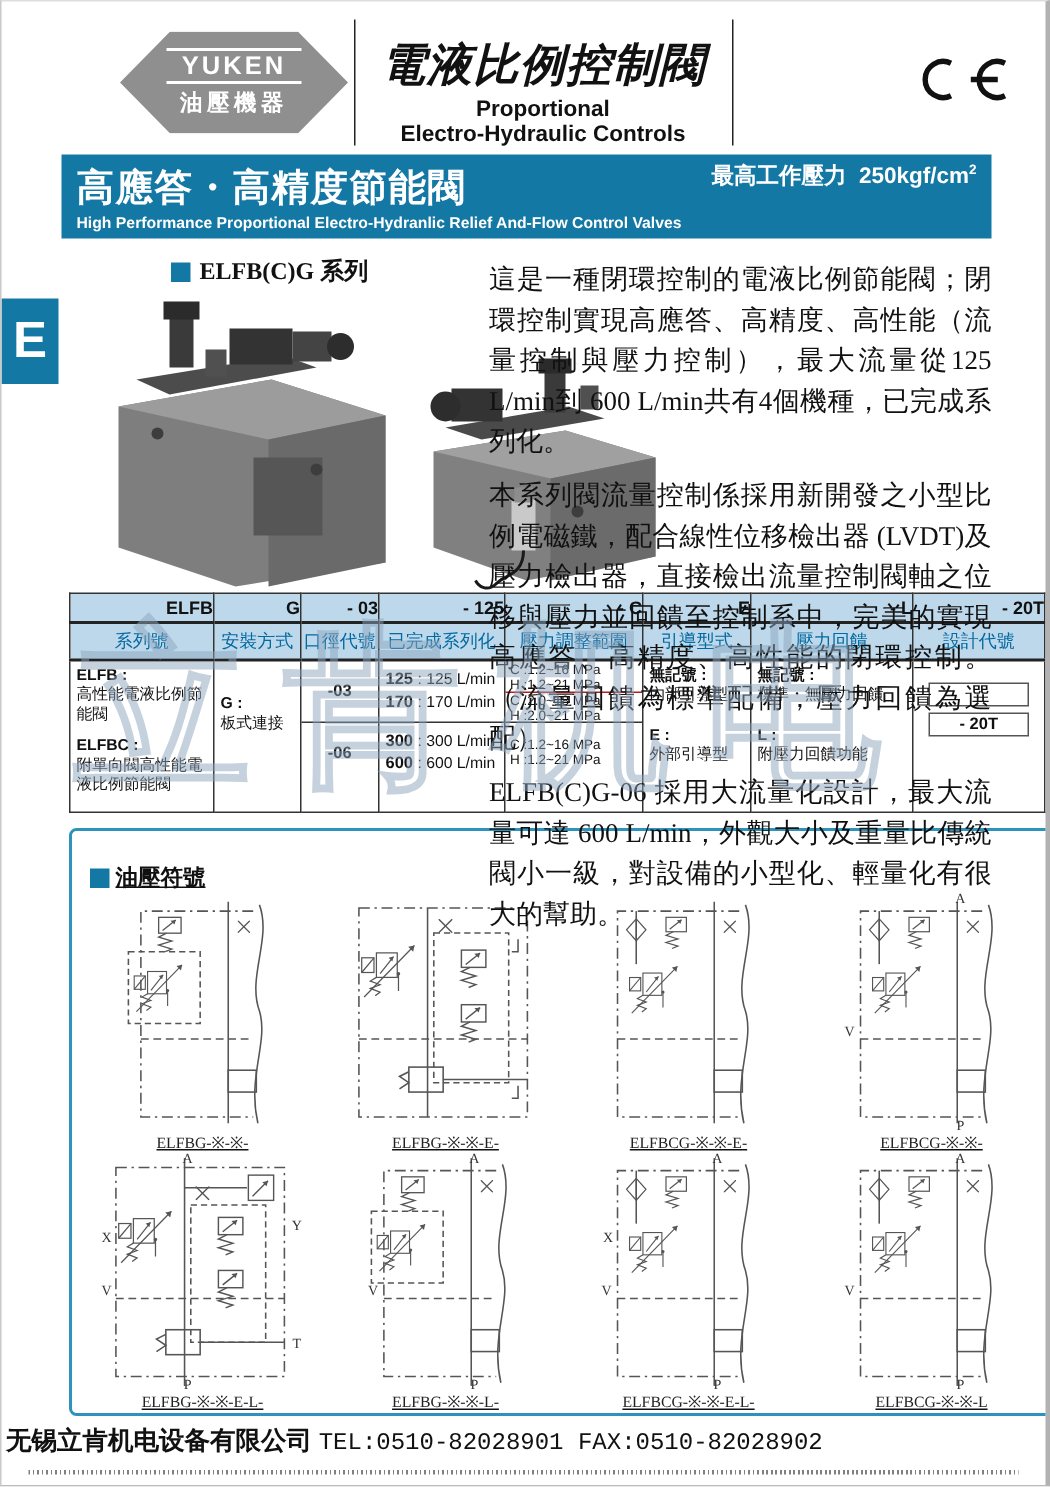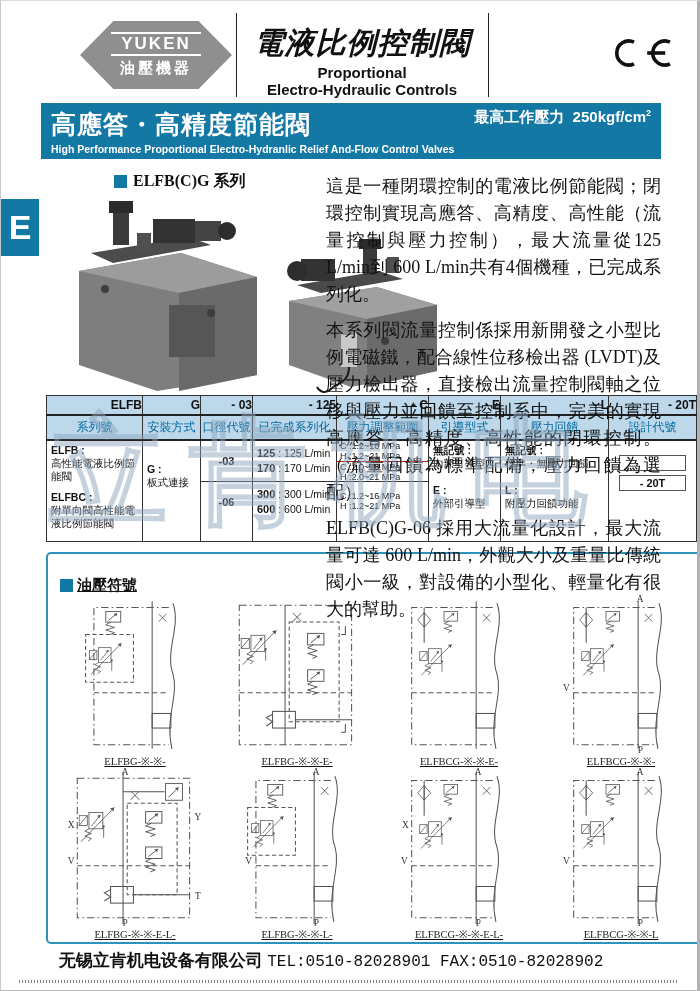--- a/index.html
+++ b/index.html
@@ -86,21 +86,21 @@
   .scell svg{ overflow:visible; }
   .slabel{ font-family:"Liberation Serif", serif; font-size:10.5px; color:#222; margin-top:1px; }
   svg.diag{ stroke:#555; fill:none; stroke-width:1; }
   svg.diag .dd{ stroke-dasharray:7 3 1.5 3; }
   svg.diag .dl{ stroke-dasharray:5 3; }
   svg.diag .dsh{ stroke-dasharray:4 2.5; }
   svg.diag text{ stroke:none; fill:#333; font:9px "Liberation Serif", serif; text-anchor:middle; }
   .defs-hidden{ position:absolute; width:0; height:0; }
 
   
-  .footer{ position:absolute; left:16px; top:948px; width:628px; text-align:center; }
+  .footer{ position:absolute; left:3px; top:948px; width:628px; }
   .footer .co{ font-size:17px; font-weight:bold; }
   .footer .tel{ font-family:"Liberation Mono", monospace; font-size:16px; }
   .microbar{ position:absolute; left:18px; top:979px; width:660px; height:3px;
              background:repeating-linear-gradient(90deg,#808080 0 1px,transparent 1px 3px); }
   .photo-svg .wire{ fill:none; stroke:#1a1a1a; stroke-width:2; }
 </style>
 </head>
 <body>
 
 <div class="page">

